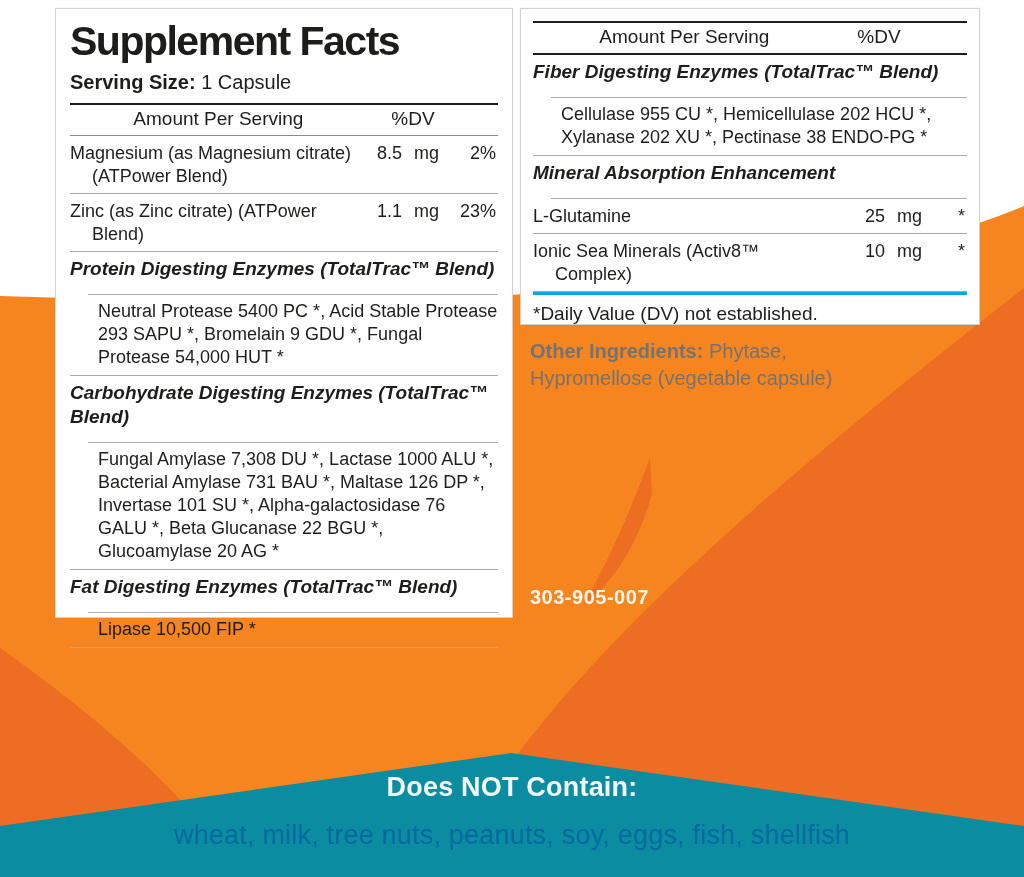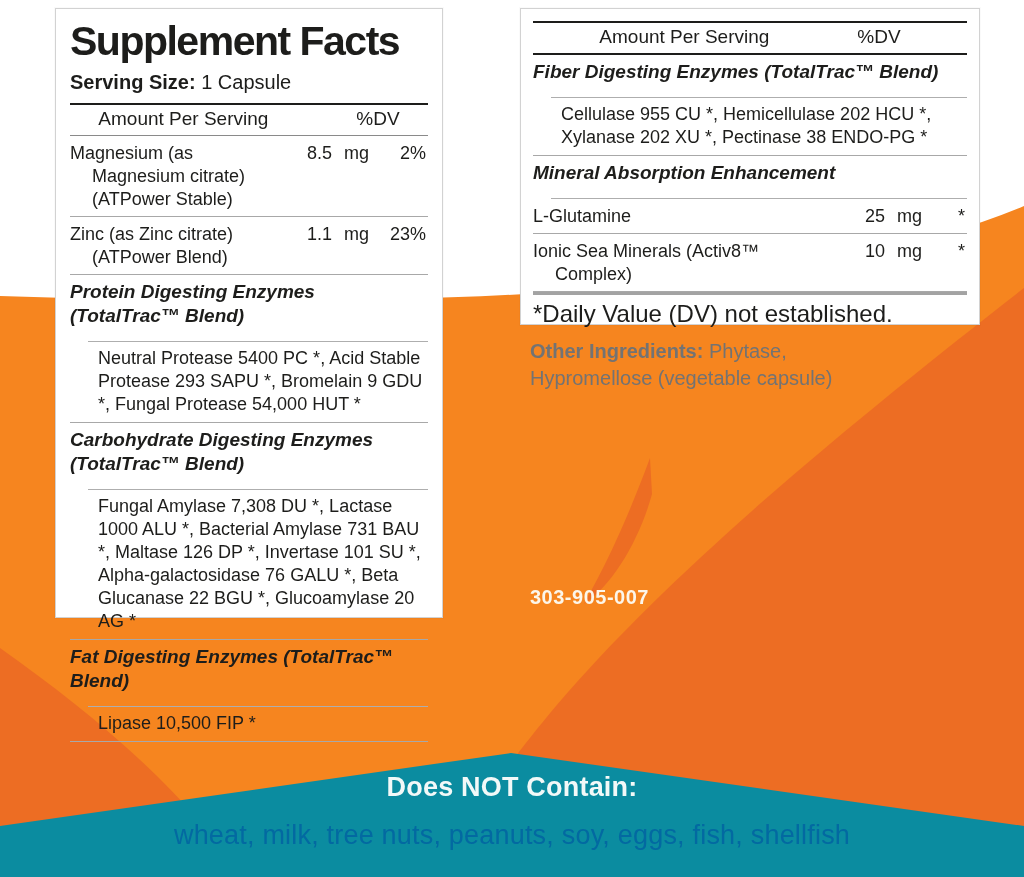--- a/index.html
+++ b/index.html
@@ -9,21 +9,21 @@
     background:#fff;
   }
   
   .bg{position:absolute;left:0;top:0;width:1024px;height:877px;}
   
   .panel{
     position:absolute;background:#fff;border:1px solid #d2d2d2;
     box-sizing:border-box;color:#1d1d1b;
     box-shadow:0 0 0 1px rgba(0,0,0,0.02);
   }
-  .panel-left{left:55px;top:8px;width:388px;height:610px;padding:10px 14px;}
+  .panel-left{left:55px;top:8px;width:458px;height:610px;padding:10px 14px;}
   .panel-right{left:520px;top:8px;width:460px;height:317px;padding:8px 12px;}
   .sf-title{
     font-size:41px;font-weight:bold;letter-spacing:-1.5px;line-height:1.0;
     margin:2px 0 8px 0;color:#1d1d1b;
   }
   .serving{font-size:20px;line-height:24px;margin-bottom:9px;}
   .serving b{font-weight:bold;margin-top:9px;}
   .hdr-row{
     display:flex;justify-content:center;align-items:baseline;gap:58px;
     font-size:19px;padding:3px 2px 5px 2px;
@@ -47,21 +47,21 @@
   }
   .sec-hd::after{
     content:"";position:absolute;left:18px;right:0;bottom:0;
     border-bottom:1px solid #aeaeae;
   }
   .sec-items{
     font-size:18px;line-height:23px;padding:5px 0 6px 28px;
     border-bottom:1px solid #a8a8a8;
   }
   .footnote{
-    font-size:24px;line-height:23px;border-top:3px solid #a3a3a3;
+    font-size:19px;line-height:23px;border-top:3px solid #0ea5e9;
     padding:7px 0 0 0;
   }
   
   .other-ing{
     position:absolute;left:530px;top:338px;width:312px;
     color:#737373;font-size:20px;line-height:27px;
   }
   .other-ing b{font-weight:bold;}
   .prod-code{
     position:absolute;left:530px;top:586px;
@@ -94,21 +94,21 @@
   <div class="serving">
     <b>Serving Size:</b> 
     <span>1 Capsule</span>
   </div>
   <div class="hdr-row">
     <span class="hdr-amt">Amount Per Serving</span>
     <span>%DV</span>
   </div>
 
   <div class="nrow">
-    <div class="nname">Magnesium (as Magnesium citrate) (ATPower Stable)</div>
+    <div class="nname">Magnesium (as Magnesium citrate) (ATPower Blend)</div>
     <div class="namt">8.5</div>
     <div class="nunit">mg</div>
     <div class="ndv">2%</div>
   </div>
   <div class="nrow">
     <div class="nname">Zinc (as Zinc citrate) (ATPower Blend)</div>
     <div class="namt">1.1</div>
     <div class="nunit">mg</div>
     <div class="ndv">23%</div>
   </div>

